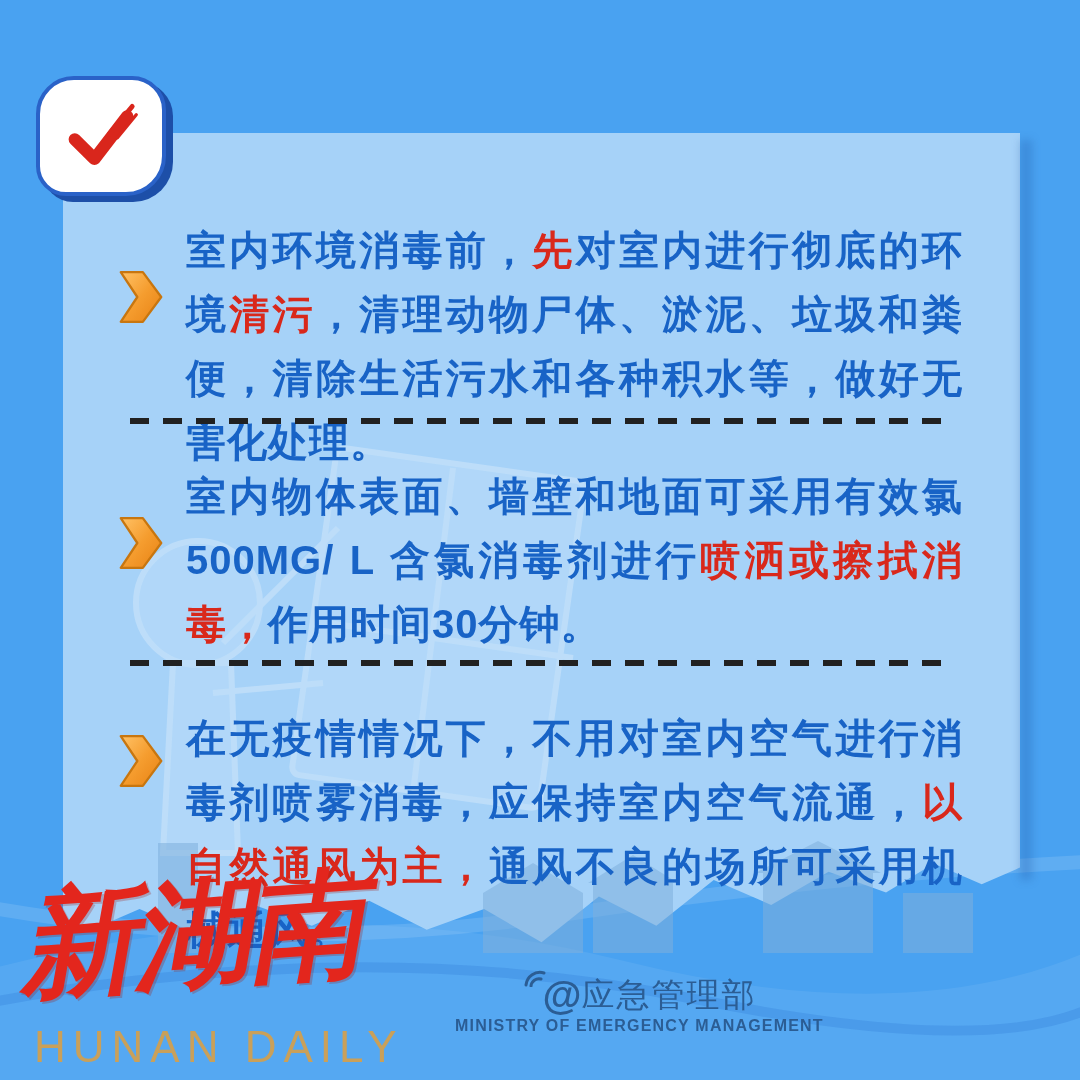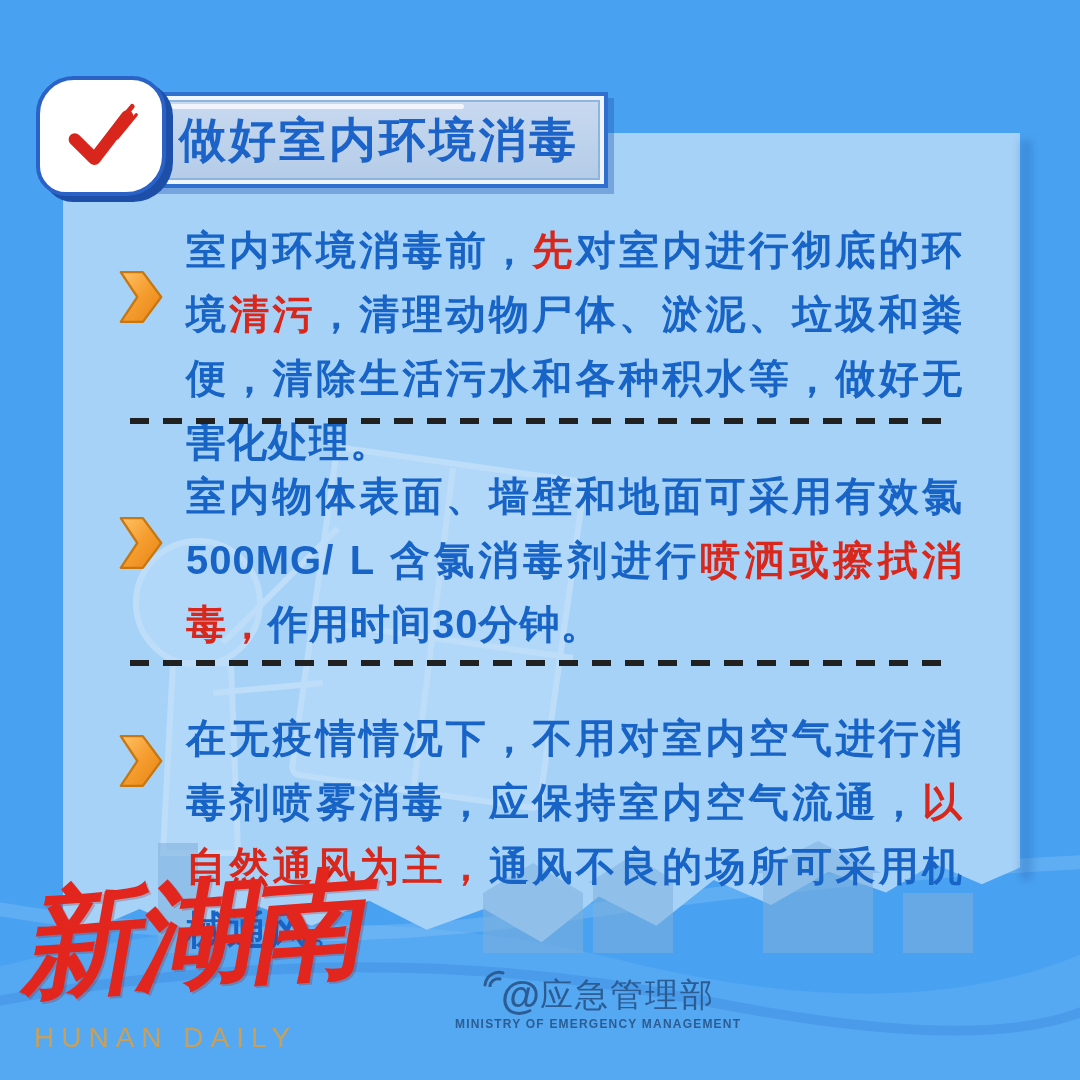--- a/index.html
+++ b/index.html
@@ -72,30 +72,30 @@
   
   .brand-cn{
     position:absolute;left:18px;top:856px;z-index:8;
     font-family:"Liberation Serif", serif;font-weight:bold;font-style:italic;
     font-size:118px;color:#e3261d;letter-spacing:-4px;
     transform:rotate(-4deg);text-shadow:2px 2px 0 rgba(160,20,10,0.25);
     white-space:nowrap;
   }
   .brand-en{
     position:absolute;left:34px;top:1022px;z-index:8;
-    font-size:28px;color:#c9a05a;letter-spacing:7px;white-space:nowrap;
+    font-size:44px;color:#c9a05a;letter-spacing:7px;white-space:nowrap;
   }
   .ministry{
     position:absolute;left:455px;top:975px;z-index:8;color:#2b5d94;
     display:flex;flex-direction:column;align-items:center;
   }
   .ministry-top{display:flex;align-items:flex-start;}
   .ministry-at{font-size:40px;font-weight:bold;line-height:1;}
   .ministry-name{font-size:33px;font-weight:normal;letter-spacing:2px;line-height:1.2;}
-  .ministry-sub{font-size:12px;font-weight:bold;letter-spacing:1.2px;margin-top:2px;}
+  .ministry-sub{font-size:16px;font-weight:bold;letter-spacing:1.2px;margin-top:2px;}
   .sig-arcs{width:26px;height:18px;margin-right:-6px;margin-top:-6px;}
 </style>
 </head>
 <body>
 
 <div class="poster">
 
   <svg class="bg-waves" viewBox="0 0 1080 1080">
     <path d="M-50 980 Q 300 880 620 960 T 1130 930 L 1130 1090 L -50 1090 Z" fill="rgba(255,255,255,0.07)"></path>
     <path d="M-50 1010 Q 350 930 700 1000 T 1130 980" fill="none" stroke="rgba(20,90,190,0.16)" stroke-width="10"></path>
@@ -132,24 +132,20 @@
   <div class="panel-right-shadow"></div>
 
   <div class="check-badge">
     <svg width="86" height="82" viewBox="0 0 100 100">
       <path d="M18 54 L42 78 L82 26" fill="none" stroke="#d9261c" stroke-width="15" stroke-linecap="round" stroke-linejoin="round"></path>
       <path d="M88 14 L60 48" fill="none" stroke="#d9261c" stroke-width="6" stroke-linecap="round"></path>
       <path d="M93 24 L70 52" fill="none" stroke="#d9261c" stroke-width="4" stroke-linecap="round"></path>
     </svg>
   </div>
 
-  <div class="title-banner">
-    <div class="gleam"></div>
-    <div class="section-title">做好室内环境消毒</div>
-  </div>
 
   <svg width="0" height="0" style="position:absolute" aria-hidden="true">
     <defs>
       <linearGradient id="chevGrad" x1="0" y1="0" x2="1" y2="1">
         <stop offset="0" stop-color="#ffc266"></stop>
         <stop offset="0.5" stop-color="#f59d2f"></stop>
         <stop offset="1" stop-color="#e88214"></stop>
       </linearGradient>
     </defs>
   </svg>

